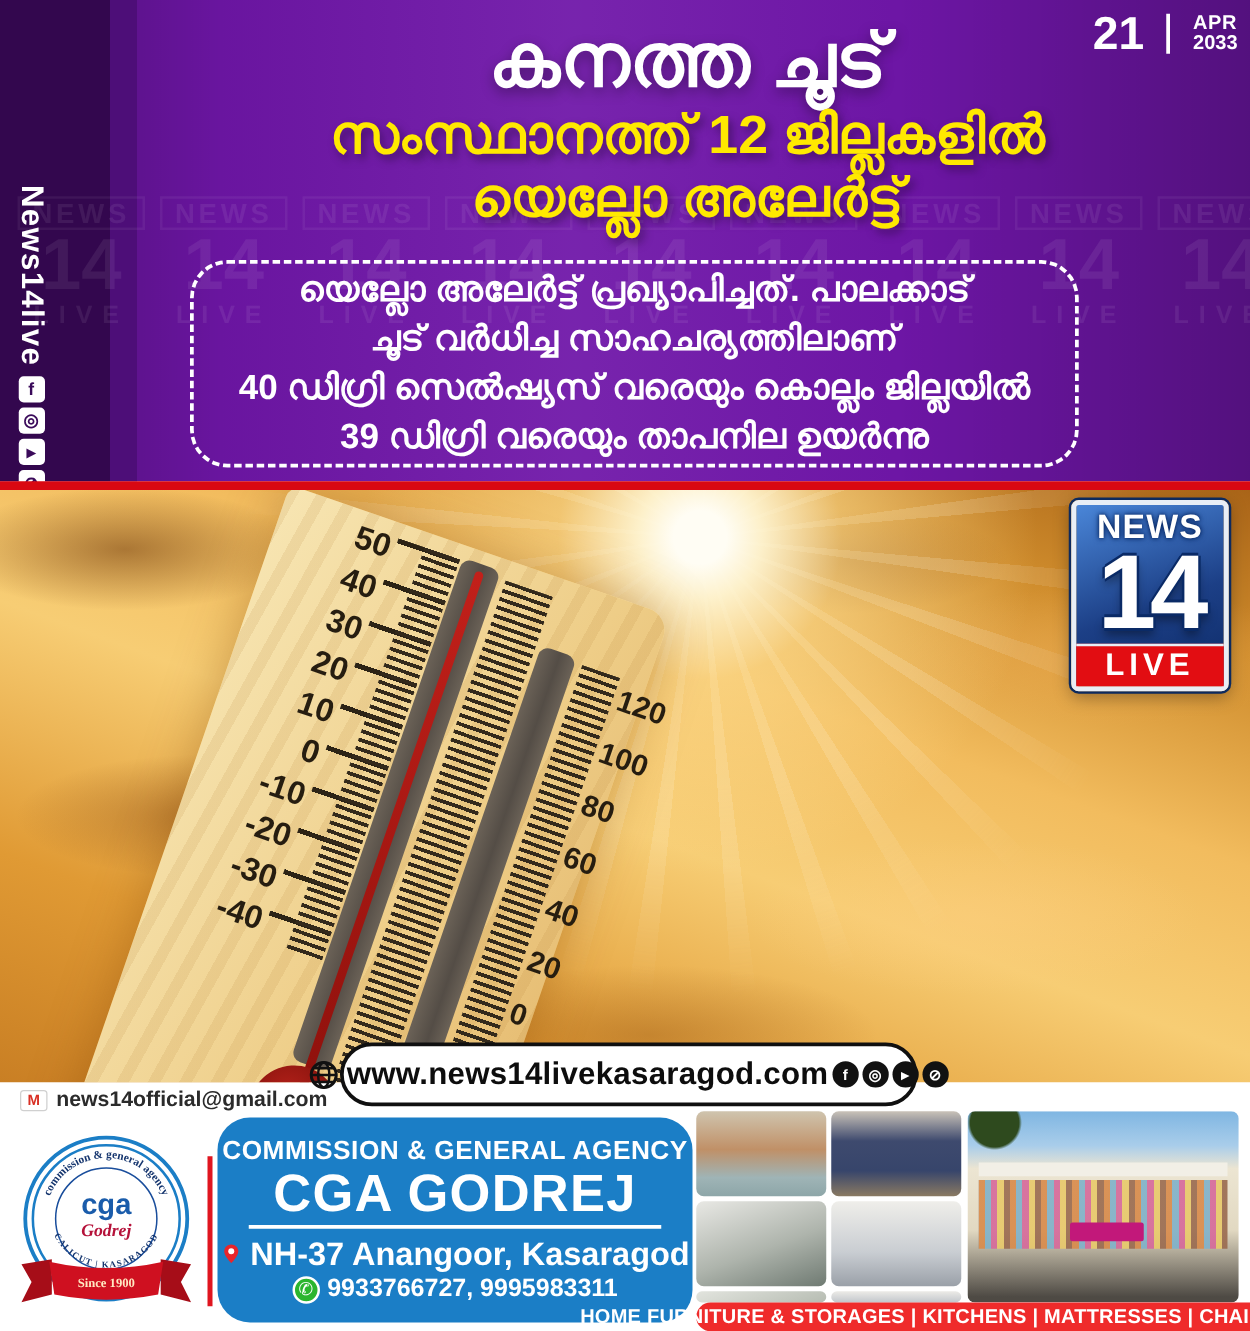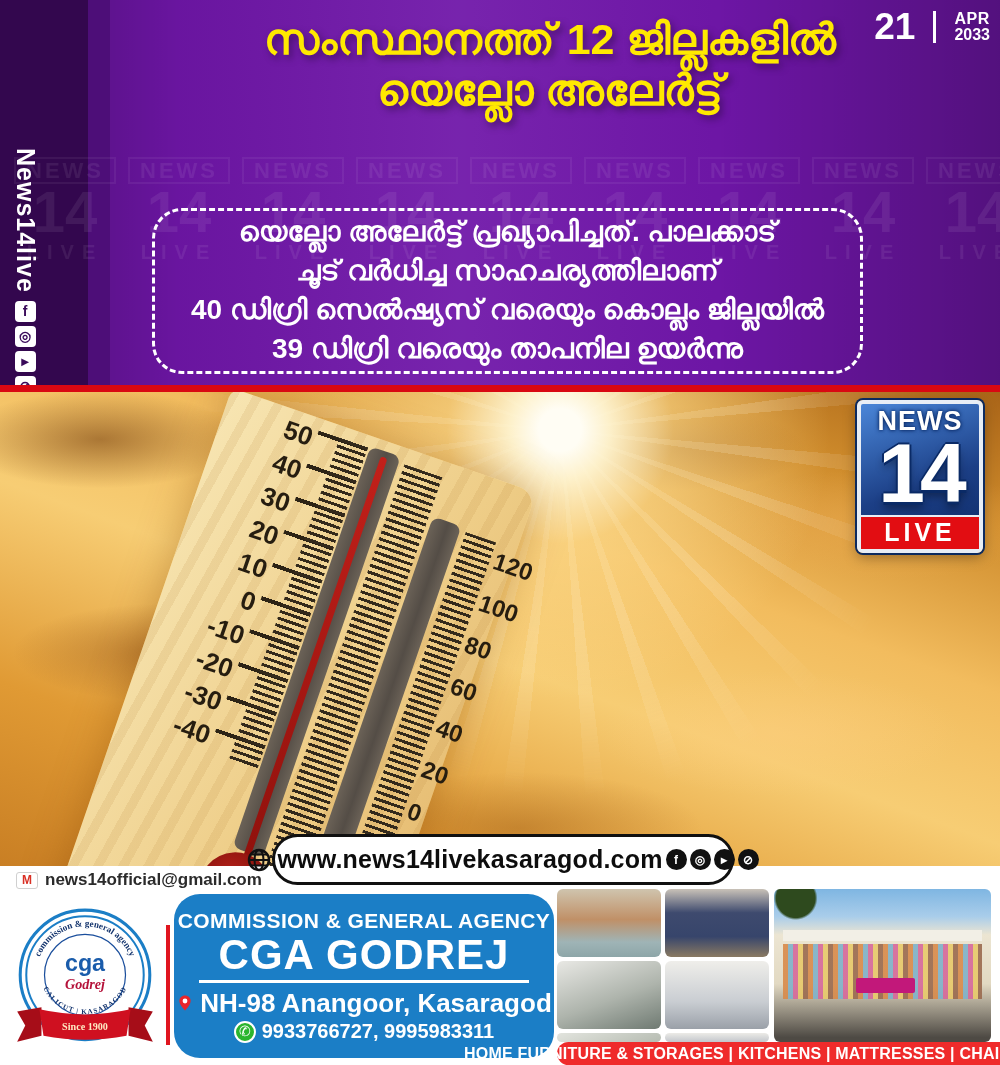--- a/index.html
+++ b/index.html
@@ -228,20 +228,21 @@
       <div class="brand-vert">News14live</div>
       <div class="brand-socials">
         <div class="sq-icon">f</div>
         <div class="sq-icon">◎</div>
         <div class="sq-icon">▸</div>
         <div class="sq-icon">⊘</div>
       </div>
     </div>
 
     <div class="head-wrap">
+      <div class="title">കനത്ത ചൂട്</div>
       <div class="sub">സംസ്ഥാനത്ത് 12 ജില്ലകളിൽ</div>
       <div class="sub">യെല്ലോ അലേർട്ട്</div>
     </div>
 
     <div class="dash-box">
       <div>യെല്ലോ അലേർട്ട് പ്രഖ്യാപിച്ചത്. പാലക്കാട്</div>
       <div>ചൂട് വർധിച്ച സാഹചര്യത്തിലാണ്</div>
       <div>40 ഡിഗ്രി സെൽഷ്യസ് വരെയും കൊല്ലം ജില്ലയിൽ</div>
       <div>39 ഡിഗ്രി വരെയും താപനില ഉയർന്നു</div>
     </div>
@@ -347,21 +348,21 @@
 
     <div class="blue-panel">
       <div class="ad-agency">COMMISSION &amp; GENERAL AGENCY</div>
       <div class="ad-name">CGA GODREJ</div>
       <div class="ad-hr"></div>
       <div class="ad-row">
         <svg class="pin" viewBox="0 0 24 24">
           <path d="M12 2 C7.6 2 4.5 5.2 4.5 9.3 C4.5 14.5 12 22 12 22 C12 22 19.5 14.5 19.5 9.3 C19.5 5.2 16.4 2 12 2 Z" fill="#e8252b"></path>
           <circle cx="12" cy="9.3" r="3.2" fill="#fff"></circle>
         </svg>
-        <span class="ad-address">NH-98 Anangoor, Kasaragod</span>
+        <span class="ad-address">NH-37 Anangoor, Kasaragod</span>
       </div>
       <div class="ad-row">
         <span class="phone-ic">✆</span>
         <span class="ad-phones">9933766727, 9995983311</span>
       </div>
     </div>
 
     <div class="collage">
       <div class="col-grid">
         <div class="tile t-sofa"></div>

